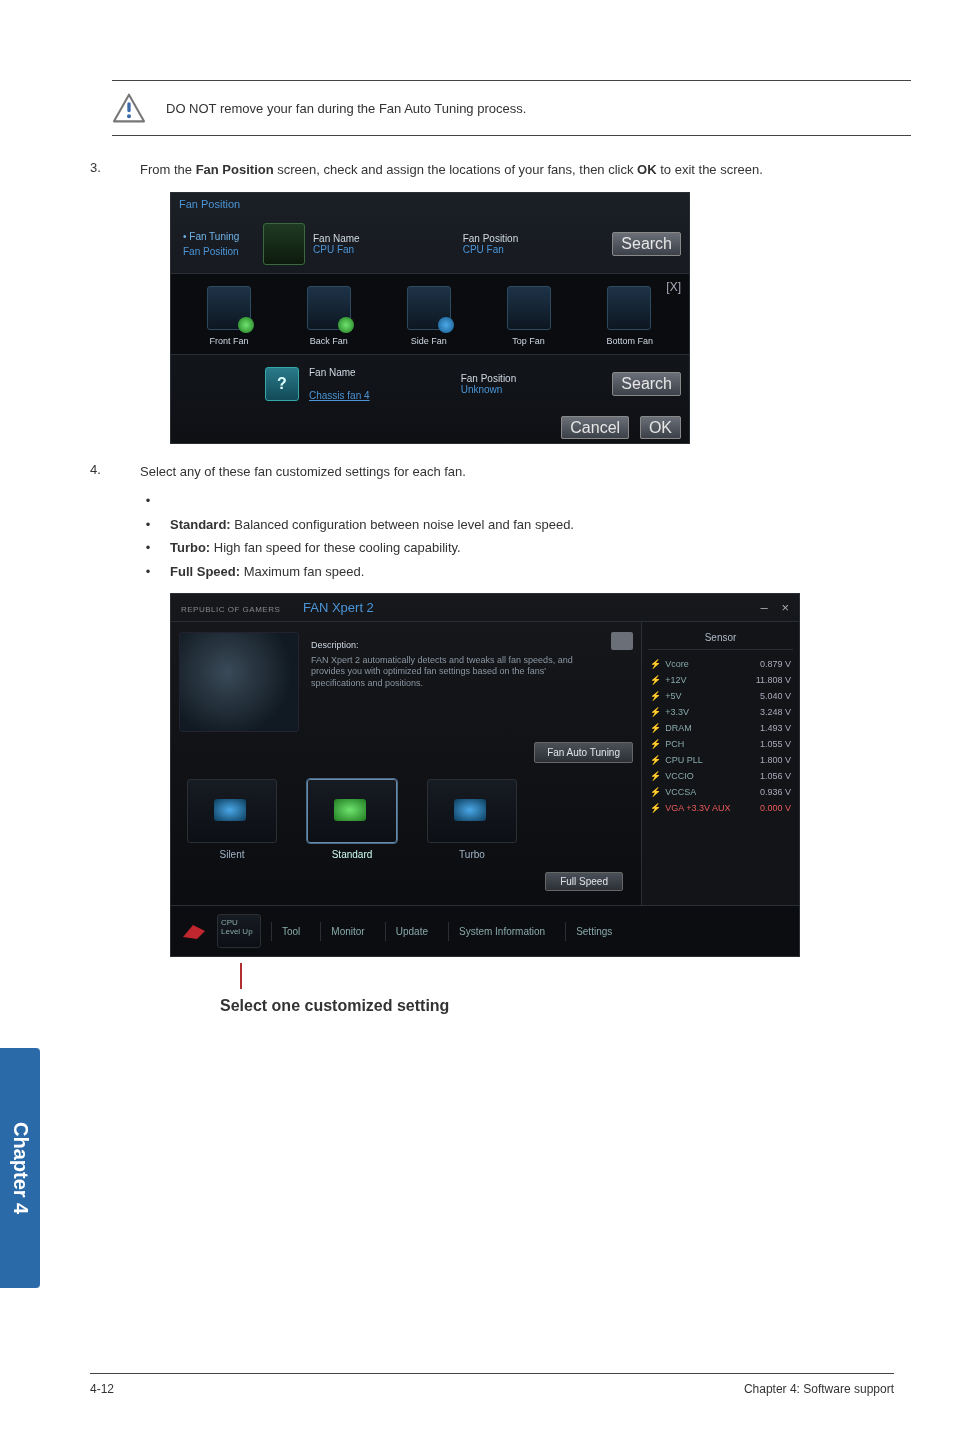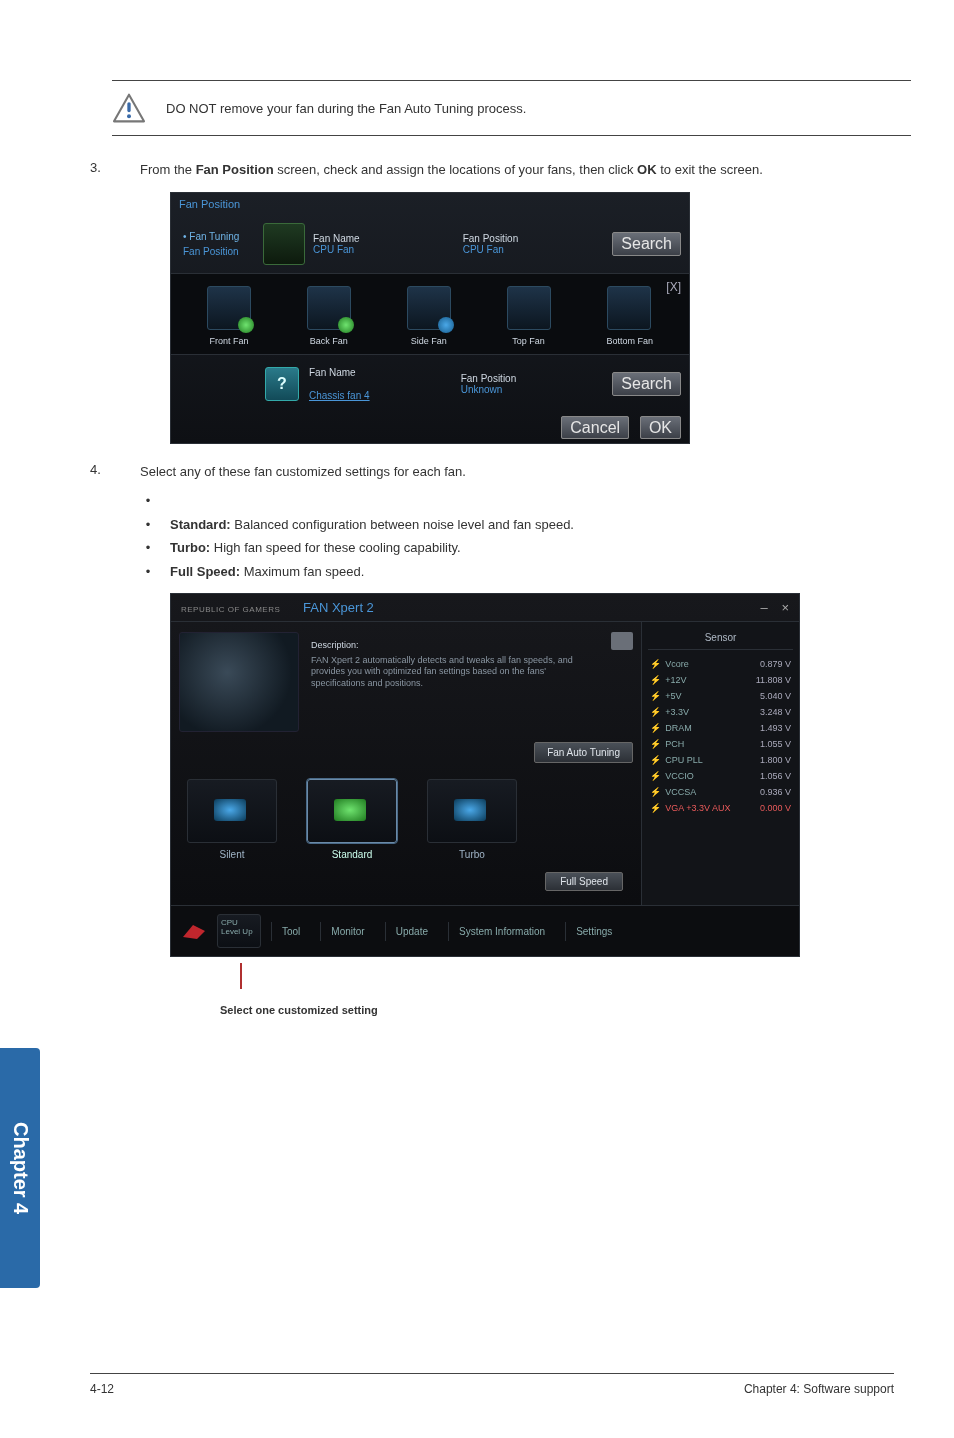--- a/index.html
+++ b/index.html
@@ -131,23 +131,23 @@
   .shot2 .strip .rogico { width:26px; height:20px; }
   .shot2 .strip .mini { width:44px; height:34px; background:linear-gradient(#171b22,#0c0f14); border:1px solid #2a2f36; border-radius:3px; color:#8aa; font-size:8px; padding:3px; }
   .shot2 .strip .tab { color:#8aa; font-size:10px; padding:4px 10px; border-left:1px solid #2a2f36; }
 
   .callout-line {
     margin-left: 150px;
     width: 2px; height: 26px; background:#b03030;
   }
   .callout-text {
     margin-left: 130px;
-    font-size: 11px;
+    font-size: 16px;
     font-weight: bold;
-    margin-top: 15px;
+    margin-top: 8px;
   }
 
   
   .sidetab {
     position: absolute;
     left: 0;
     bottom: 150px;
     width: 40px;
     height: 240px;
     background: #2a6aa8;

